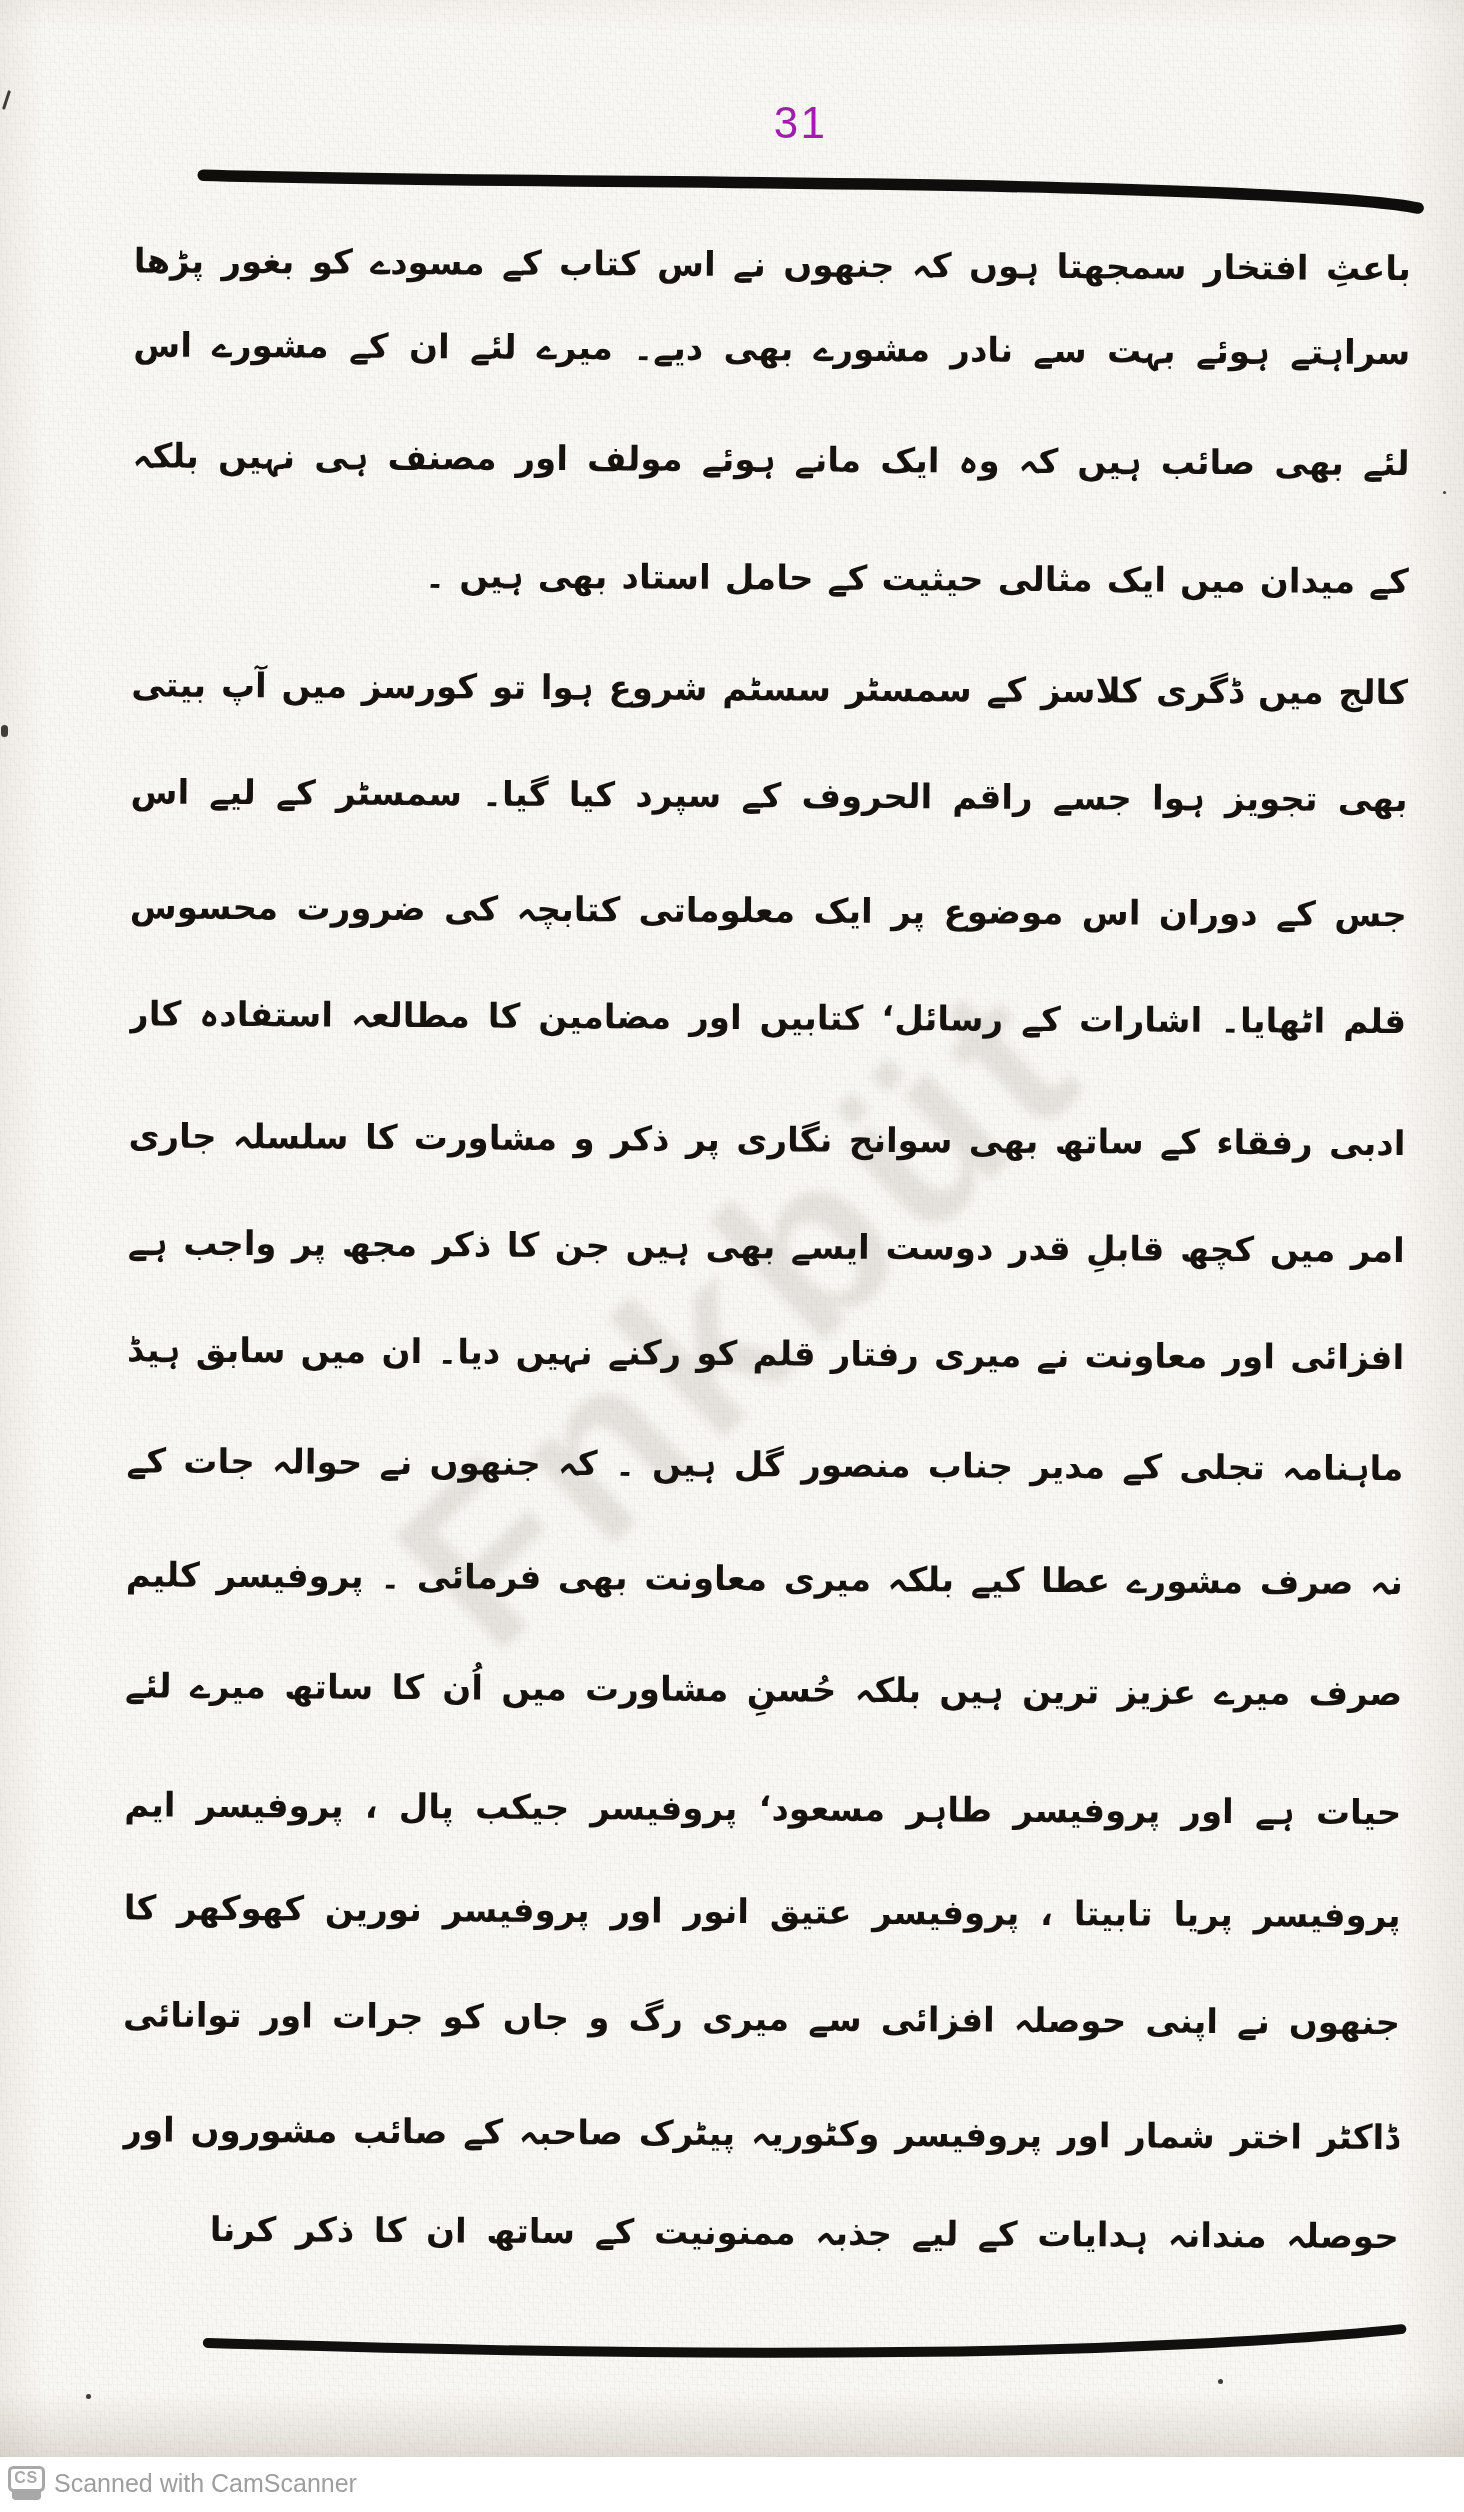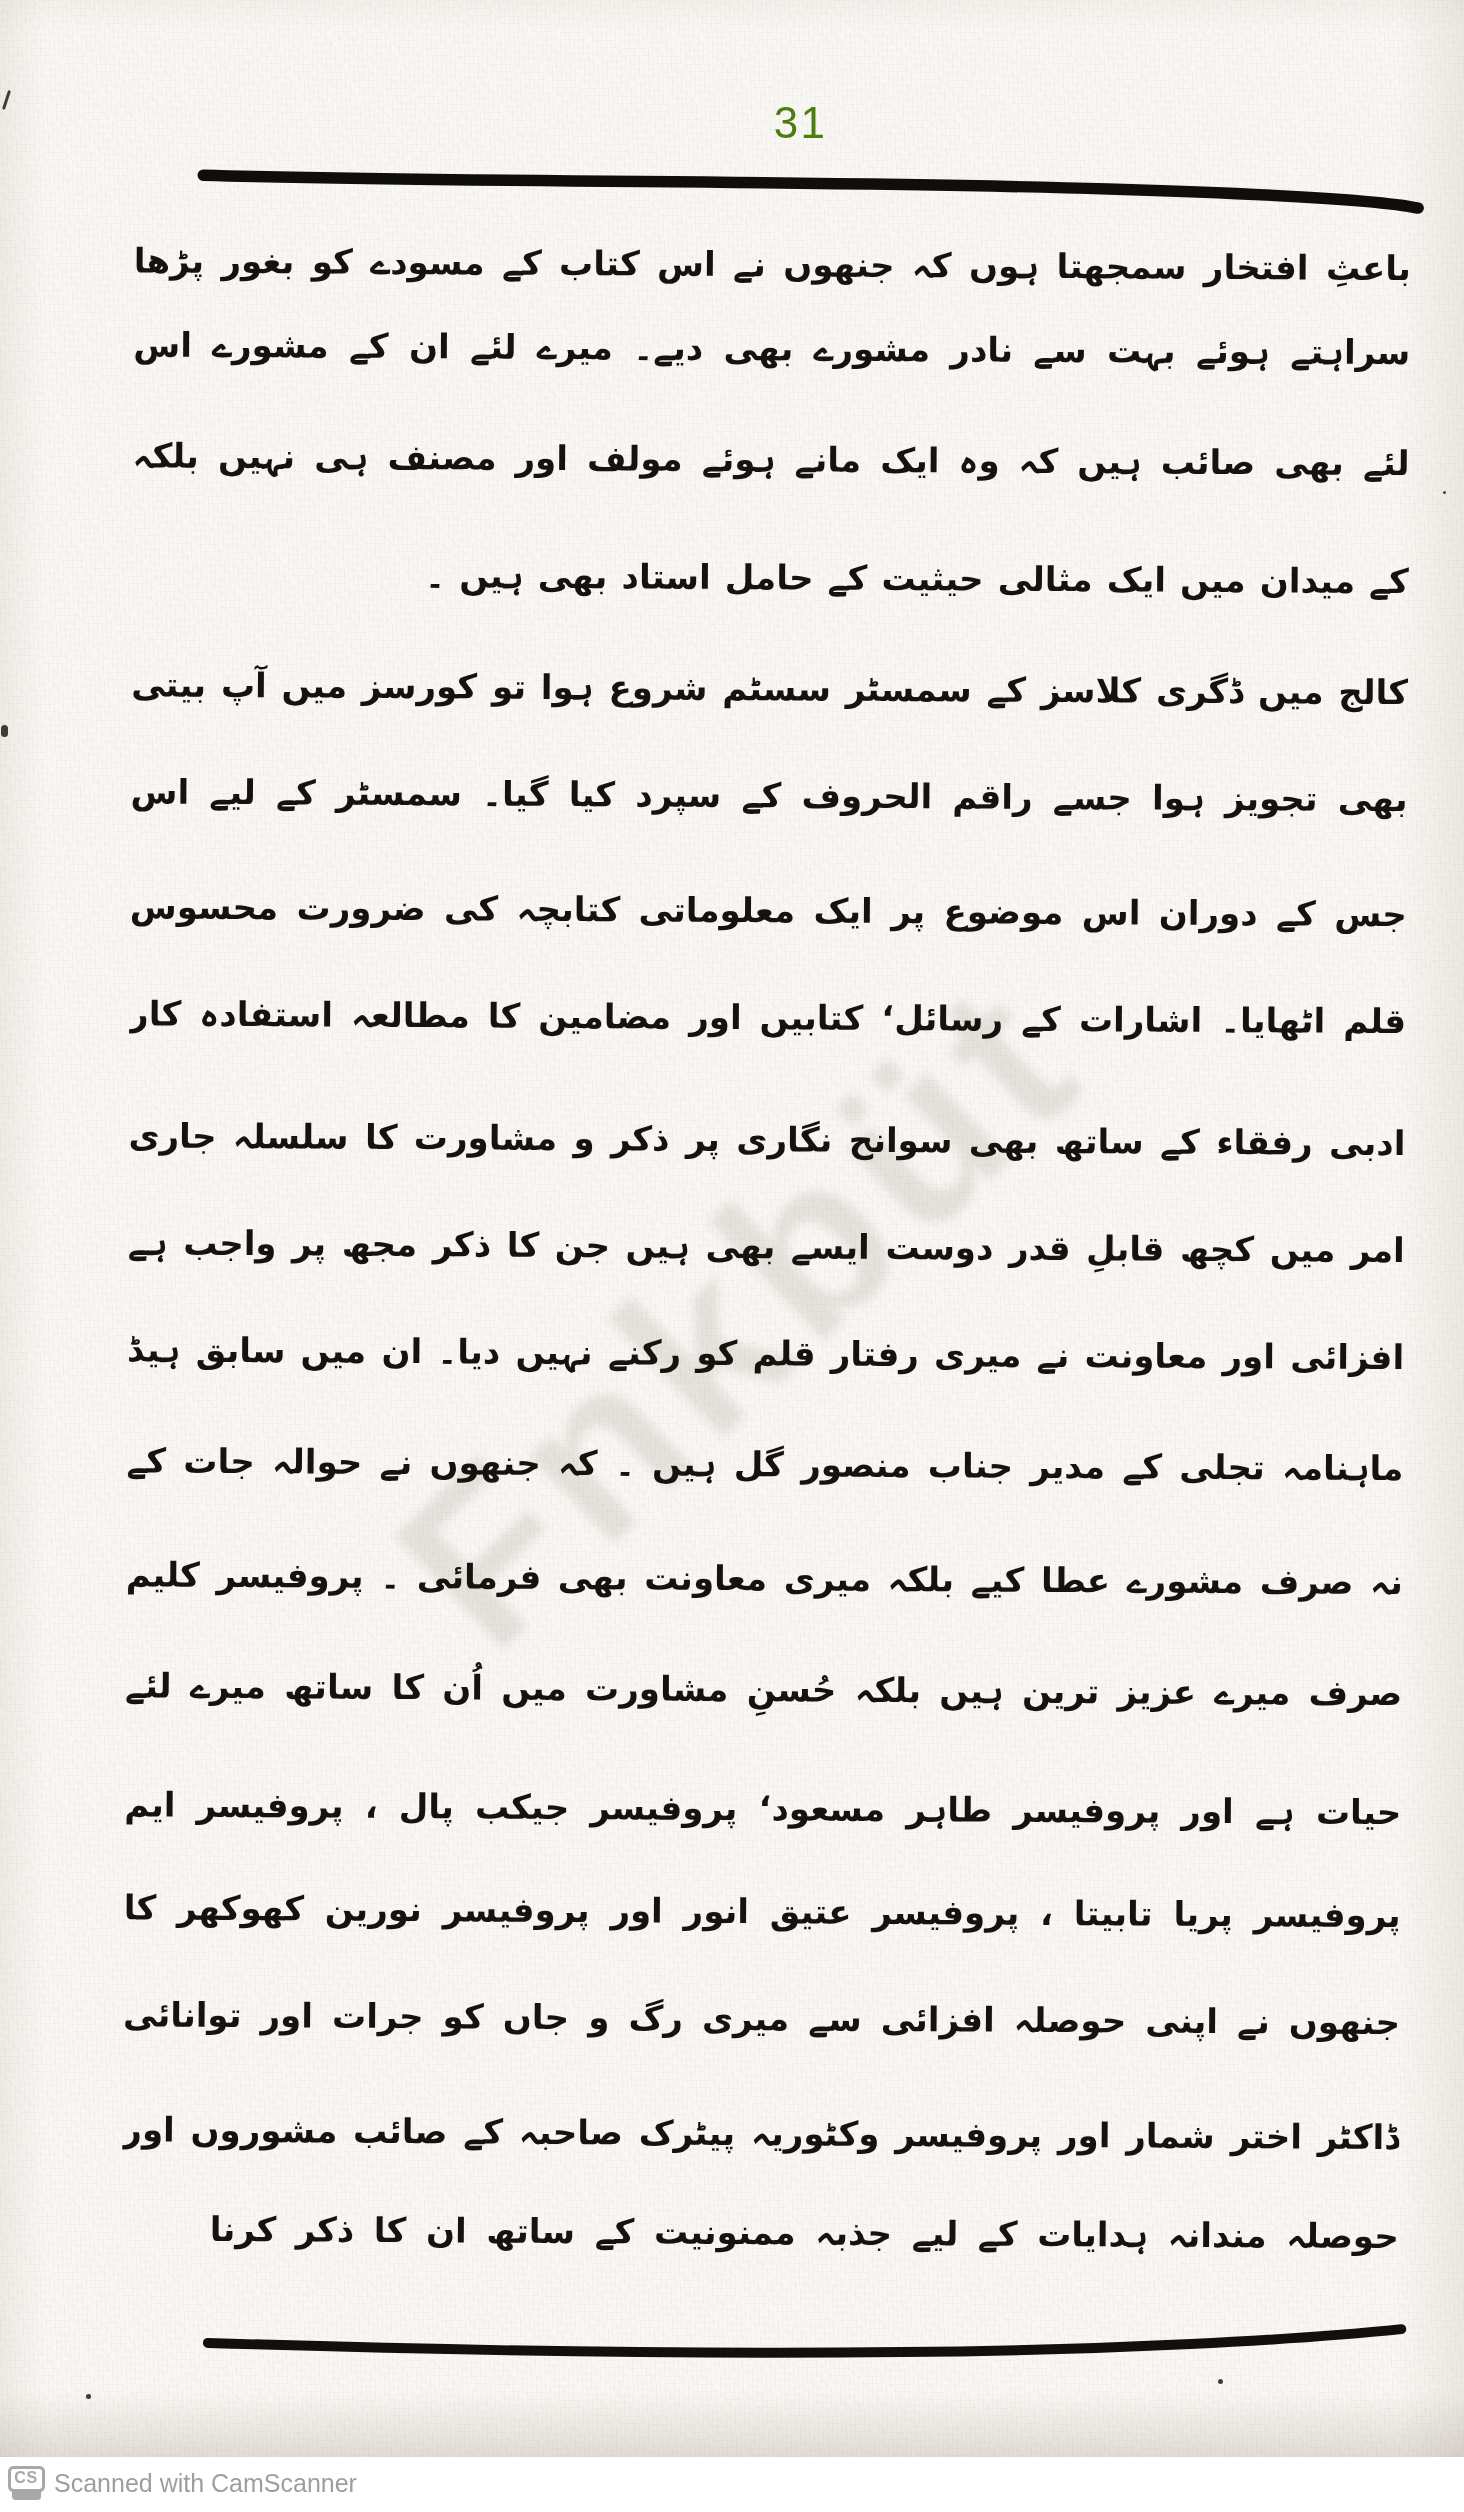--- a/index.html
+++ b/index.html
@@ -42,21 +42,21 @@
     z-index:1;
   }
   
   .rules{position:absolute;left:0;top:0;z-index:2;}
   
   .pageno{
     position:absolute;left:749px;top:98px;width:103px;
     text-align:center;
     font-family:"Liberation Sans", sans-serif;
     font-size:44px;font-weight:500;letter-spacing:2.3px;
-    color:#4d7c0f;z-index:3;
+    color:#a21caf;z-index:3;
   }
   
   .textblock{
     position:absolute;inset:0;z-index:3;
     transform:rotate(.35deg);transform-origin:726px 229px;
   }
   .tline{
     position:absolute;left:134px;width:1277px;height:112px;
     font-family:"DejaVu Sans", sans-serif;
     font-size:34px;font-weight:700;line-height:112px;

